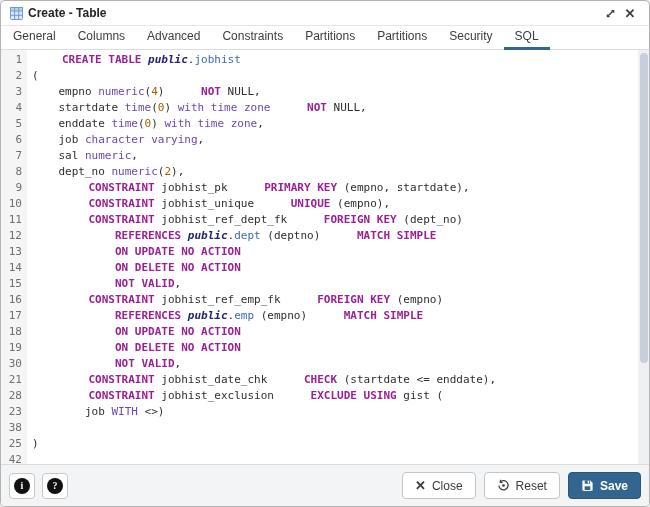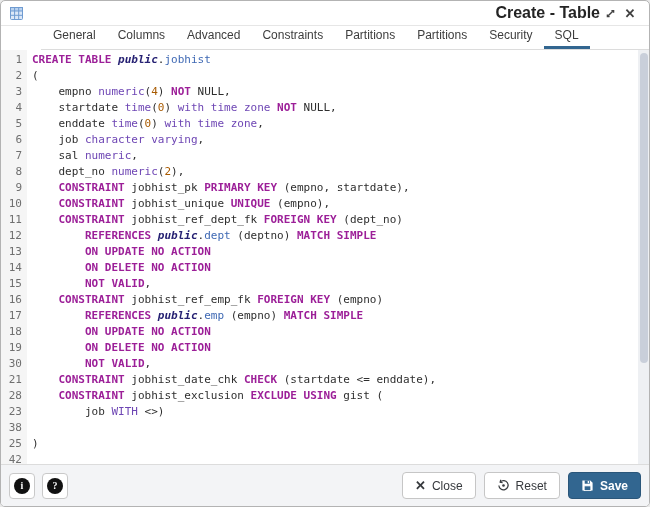--- a/index.html
+++ b/index.html
@@ -8,41 +8,41 @@
     --codetext:#2e2e2e; --lineno:#6f6f6f;
   }
   *{box-sizing:border-box;margin:0;padding:0;}
   html,body{width:650px;height:507px;background:#e9e9e9;font-family:"Liberation Sans",sans-serif;}
   .dialog{position:absolute;inset:0;width:650px;height:507px;background:#fff;
     border:1px solid #b3b3b3;border-radius:5px;overflow:hidden;display:flex;flex-direction:column;}
 
   
   .titlebar{height:25px;display:flex;align-items:center;padding:0 9px;border-bottom:1px solid #e6e6e6;flex:0 0 auto;}
   .titlebar .ticon{width:13px;height:13px;margin-right:5px;flex:0 0 auto;}
-  .title{font-size:16px;font-weight:bold;color:#242424;flex:1 1 auto;text-align:right;}
+  .title{font-size:12px;font-weight:bold;color:#242424;flex:1 1 auto;}
   .winbtn{width:20px;height:20px;display:flex;align-items:center;justify-content:center;
     cursor:pointer;color:#404040;background:none;border:none;}
   .winbtn svg{display:block;}
   .close-x{font-size:13px;font-weight:bold;color:#404040;line-height:1;}
 
   
-  .tabs{height:24px;display:flex;align-items:flex-end;padding-left:1px;border-bottom:1px solid #dcdcdc;flex:0 0 auto;margin-left:40px;}
+  .tabs{height:24px;display:flex;align-items:center;padding-left:1px;border-bottom:1px solid #dcdcdc;flex:0 0 auto;}
   .tab{font-family:"Liberation Sans",sans-serif;font-size:12px;color:#3d3d3d;background:none;border:none;
     padding:0 11px;cursor:pointer;border-bottom:3px solid transparent;line-height:21px;}
   .tab.active{border-bottom-color:var(--accent);}
 
   
   .editor{position:relative;flex:1 1 auto;overflow:hidden;background:#fff;cursor:text;}
   .gutter{position:absolute;left:0;top:0;bottom:0;width:26px;background:#f5f5f5;
     font-family:"DejaVu Sans Mono",monospace;font-size:11px;line-height:16px;color:var(--lineno);
     text-align:right;padding:2px 5px 0 0;}
   .code{position:absolute;left:26px;top:0;right:12px;bottom:0;
     font-family:"DejaVu Sans Mono",monospace;font-size:11px;line-height:16px;color:var(--codetext);
     padding:2px 0 0 5px;white-space:pre;}
-  .tok-keyword{color:var(--kw);font-weight:bold;}
+  .tok-keyword{color:var(--kw);font-weight:bold;margin-left:30px;}
   .tok-type{color:var(--type);}
   .tok-number{color:var(--num);}
   .tok-ref{color:var(--ref);}
   .tok-schema{color:var(--schema);font-weight:bold;font-style:italic;}
   .tok-text{color:var(--codetext);}
   .vscroll{position:absolute;top:0;right:0;bottom:0;width:11px;background:#eef0f3;}
   .vthumb{position:absolute;top:3px;right:1.5px;width:8px;height:310px;border-radius:4px;background:#c9cfda;cursor:pointer;}
 
   
   .footer{height:42px;flex:0 0 auto;background:#f3f4f6;border-top:1px solid #dcdcdc;

